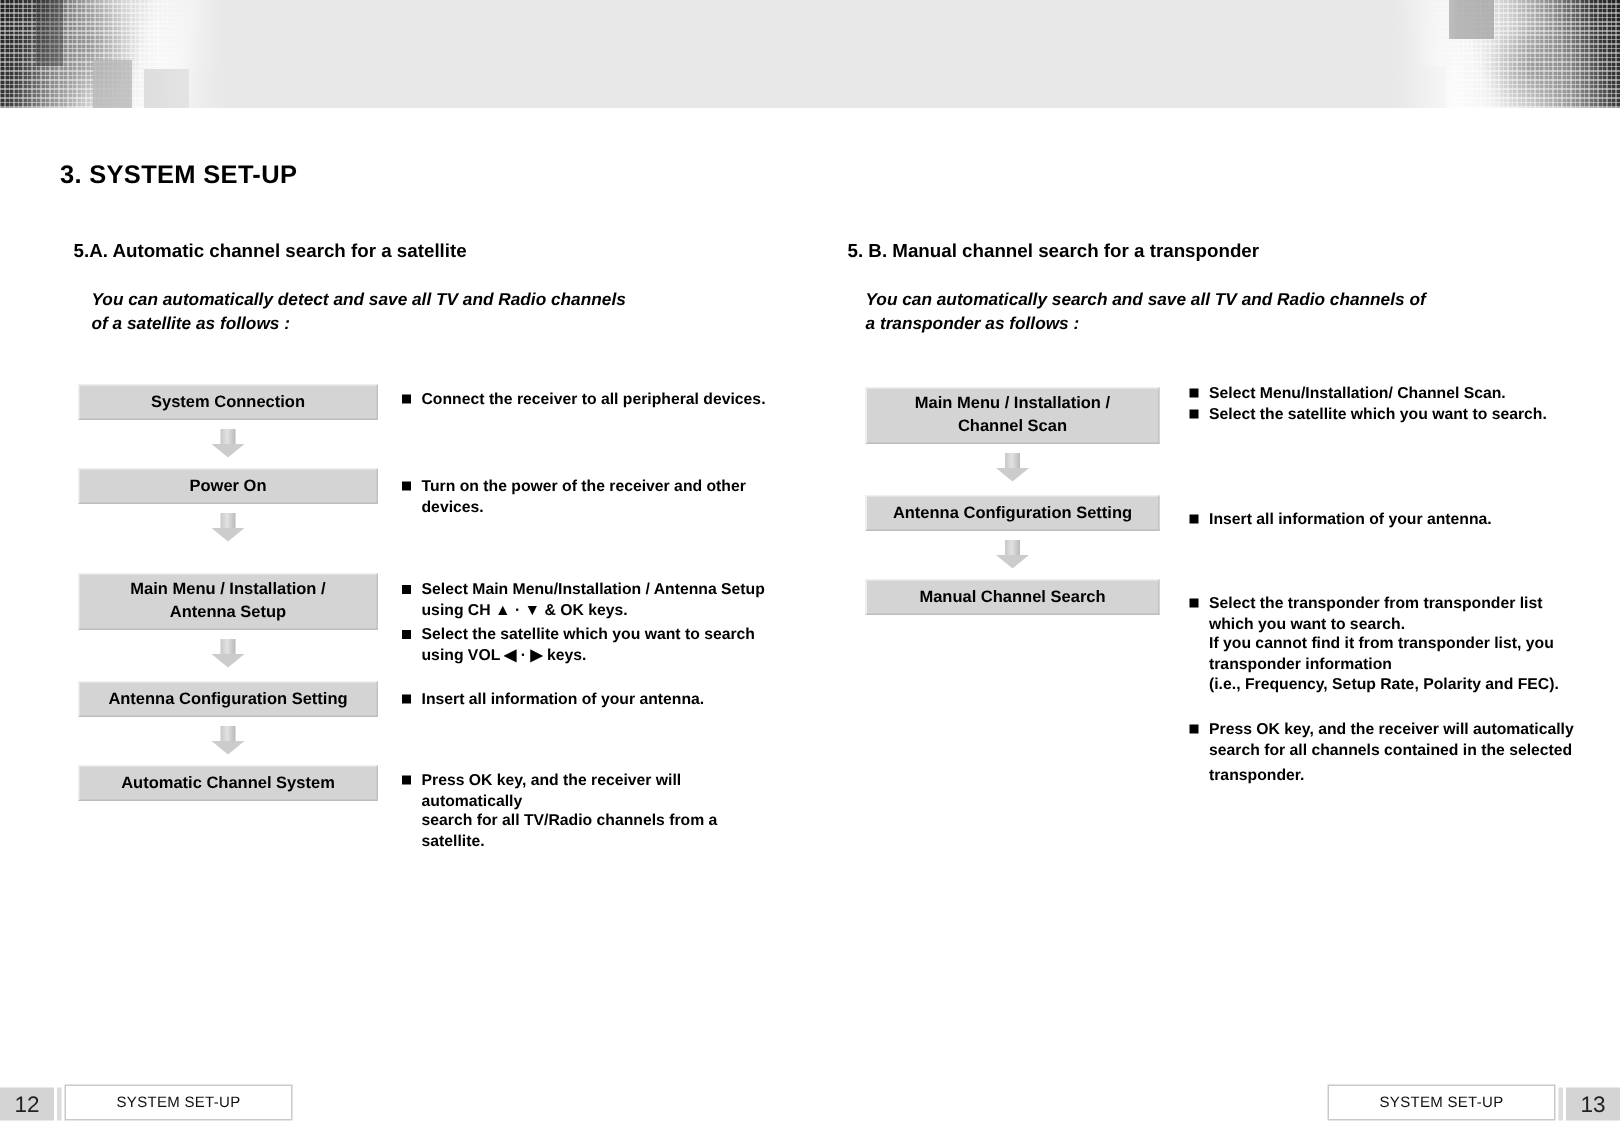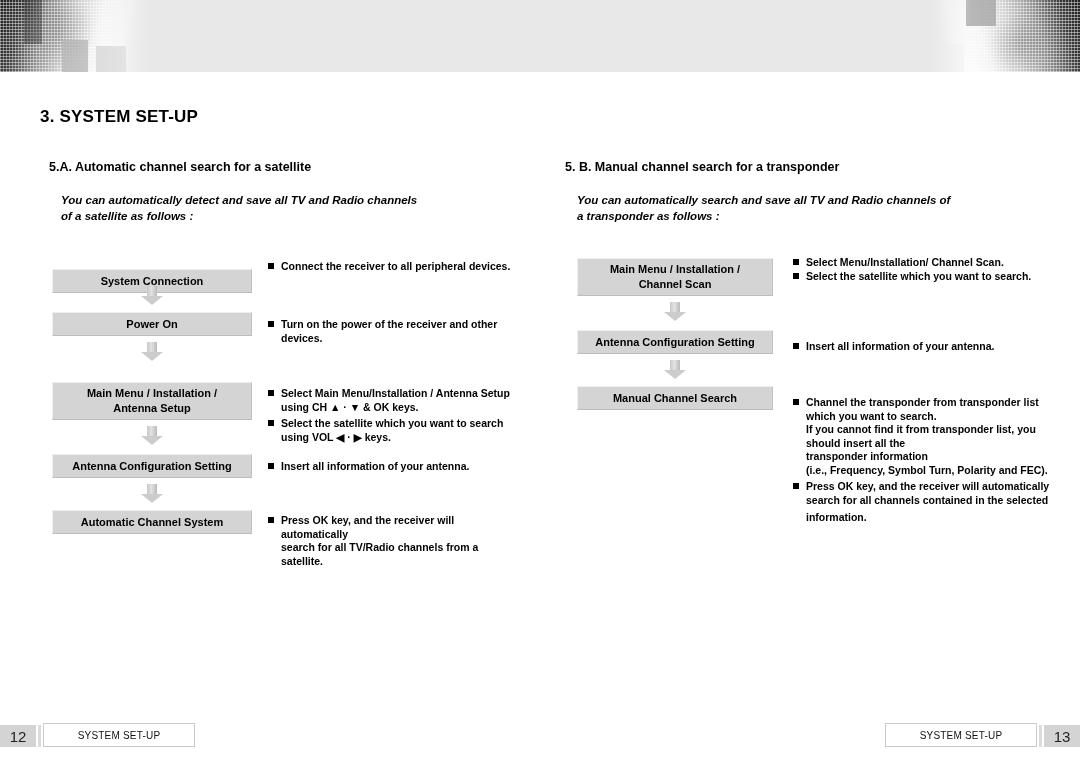--- a/index.html
+++ b/index.html
@@ -201,21 +201,21 @@
 <div class="doc-title">3. SYSTEM SET-UP</div>
 
 <div class="sec-title left">5.A. Automatic channel search for a satellite</div>
 <div class="intro left">
   <span>You can automatically detect and save all TV and Radio channels</span><br>
   <span> of a satellite as follows :</span>
 </div>
 
 <div class="flow left">
 
-  <div class="fbox left" style="top:13px;height:24px;">
+  <div class="fbox left" style="top:0px;height:24px;">
     <span>System Connection</span>
   </div>
   <div class="farrow" style="left:87px;top:30px;">
     <span class="stem"></span>
       <span class="head"></span>
   </div>
 
   <div class="fbox left" style="top:56px;height:24px;">
     <span>Power On</span>
   </div>
@@ -334,34 +334,33 @@
   </div>
   <div class="note" style="left:793px;top:340px;width:250px;">
     <span class="bl"></span>
     <span class="tx">
       <span class="cont">Insert all information of your antenna.</span>
     </span>
   </div>
   <div class="note" style="left:793px;top:396px;width:262px;">
     <span class="bl"></span>
     <span class="tx">
-      <span class="cont">Channel the transponder from transponder list</span>
+      <span class="cont">Select the transponder from transponder list</span>
       <span class="cont">which you want to search.</span>
       <span class="cont">If you cannot find it from transponder list, you</span>
-      <span class="cont">should insert all the</span>
       <span class="cont">transponder information</span>
-      <span class="cont">(i.e., Frequency, Symbol Turn, Polarity and FEC).</span>
+      <span class="cont">(i.e., Frequency, Setup Rate, Polarity and FEC).</span>
     </span>
   </div>
   <div class="note" style="left:793px;top:480px;width:262px;">
     <span class="bl"></span>
     <span class="tx">
       <span class="cont">Press OK key, and the receiver will automatically</span>
       <span class="cont">search for all channels contained in the selected</span>
-      <span class="cont" style="margin-top:4px;">information.</span>
+      <span class="cont" style="margin-top:4px;">transponder.</span>
     </span>
   </div>
 </div>
 
 <div class="pagenum lf">12</div>
 <div class="footdiv lf"></div>
 <div class="footlabel lf">SYSTEM SET-UP</div>
 
 <div class="footlabel rt">SYSTEM SET-UP</div>
 <div class="footdiv rt"></div>

